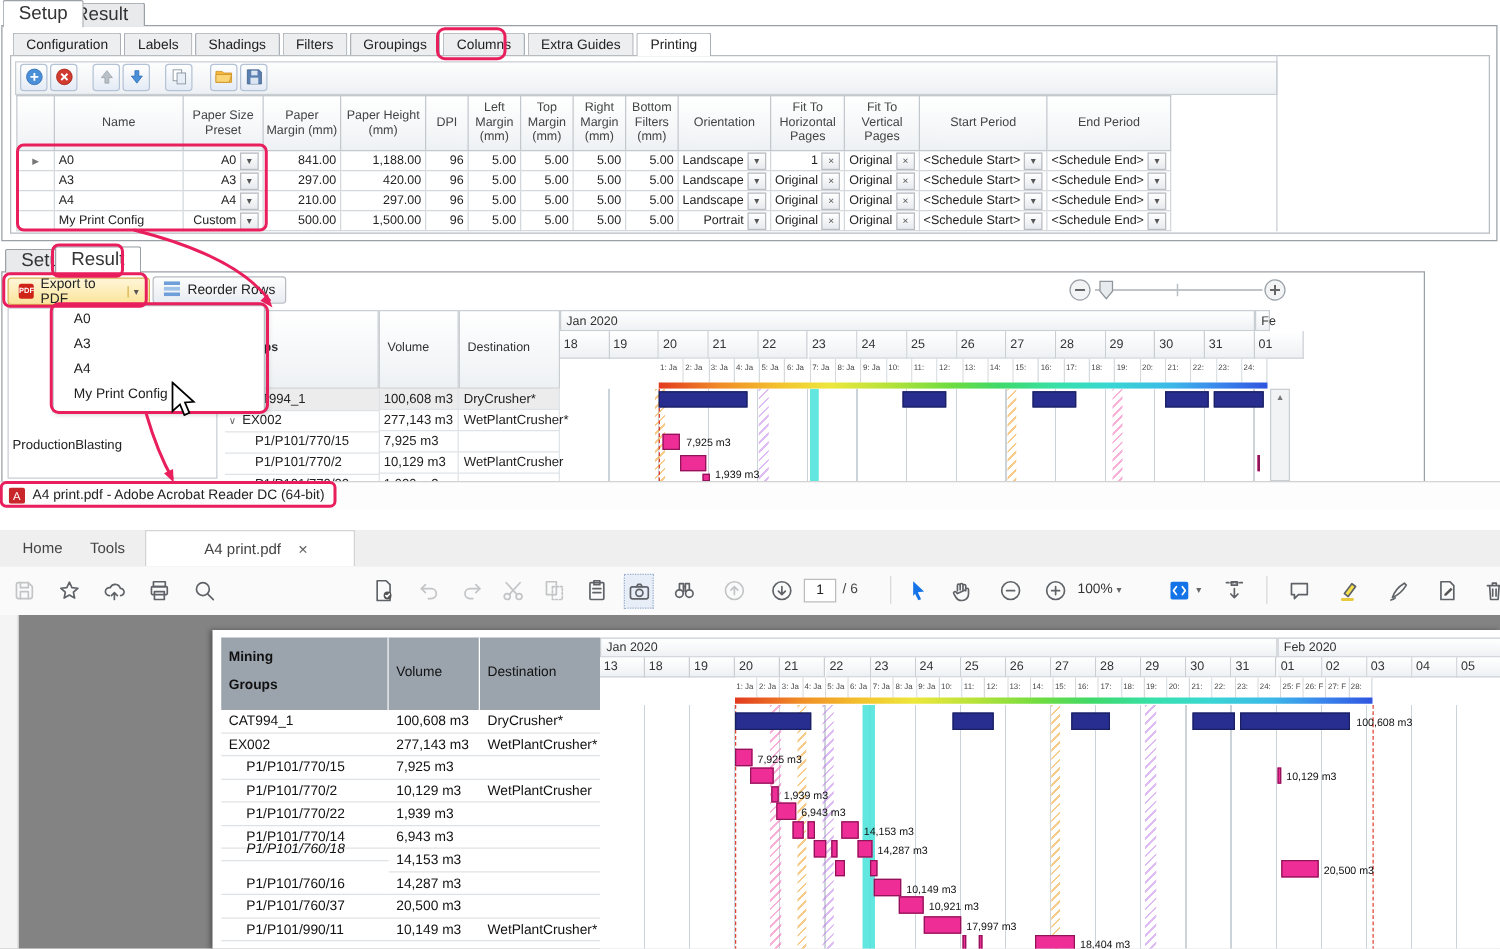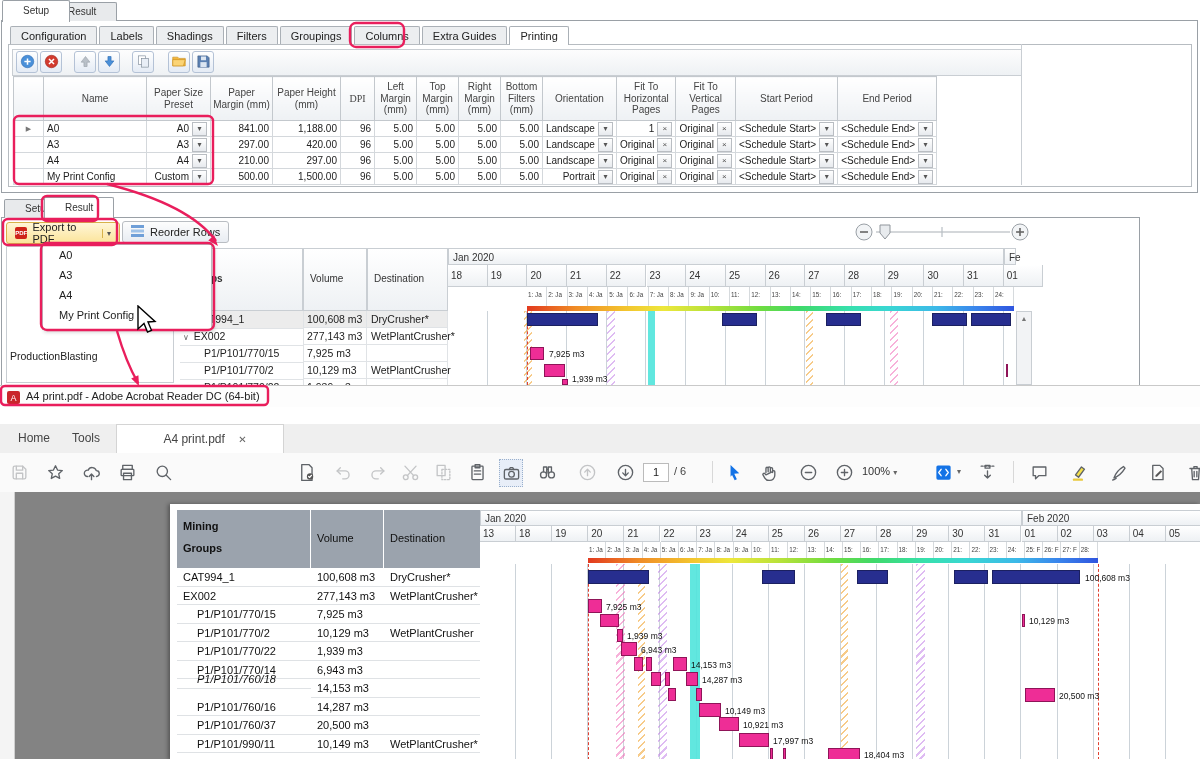--- a/index.html
+++ b/index.html
@@ -3,21 +3,21 @@
 <meta charset="utf-8">
 <style>
   html,body{margin:0;padding:0;background:#fff;}
   #root{position:relative;width:1200px;height:759px;overflow:hidden;background:#fff;
         font-family:"Liberation Sans","DejaVu Sans",sans-serif;color:#222;}
   .abs{position:absolute;}
   .nosel{user-select:none;}
 
   
   .panel{border:1px solid #9aa0a6;background:#fff;}
-  .tab{position:absolute;top:0;height:20px;padding:0 20px;line-height:20px;font-size:10px;
+  .tab{position:absolute;top:0;height:20px;padding:0 12px;line-height:20px;font-size:15px;
        border:1px solid #9aa0a6;border-bottom:none;background:#e8eaec;color:#333;border-radius:2px 2px 0 0;}
   .tab.active{background:#fff;z-index:2;height:21px;}
 
   
   .subtab{display:inline-block;height:18px;line-height:18px;padding:0 10px;font-size:11px;
           border:1px solid #aab0b6;border-bottom:none;background:#eceef0;margin-right:2px;border-radius:2px 2px 0 0;}
   .subtab.active{background:#fff;position:relative;z-index:2;}
   .tbtn{display:inline-block;width:20px;height:20px;border:1px solid #b4c2d6;border-radius:3px;
         background:linear-gradient(#ffffff,#e4ebf5);margin-right:2px;text-align:center;}
   .tbtn svg{margin-top:2px;}
@@ -129,21 +129,21 @@
             <col style="width: 94px;">
             <col style="width: 94px;">
           </colgroup>
           <thead>
             <tr>
               <th style="height: 41px;"></th>
               <th style="height: 41px;">Name</th>
               <th style="height: 41px;">Paper Size Preset</th>
               <th style="height: 41px;">Paper Margin (mm)</th>
               <th style="height: 41px;">Paper Height (mm)</th>
-              <th style="height: 41px; font-family: Liberation Serif, serif;">DPI</th>
+              <th style="height: 41px;">DPI</th>
               <th style="height: 41px;">Left Margin (mm)</th>
               <th style="height: 41px;">Top Margin (mm)</th>
               <th style="height: 41px;">Right Margin (mm)</th>
               <th style="height: 41px;">Bottom Filters (mm)</th>
               <th style="height: 41px;">Orientation</th>
               <th style="height: 41px;">Fit To Horizontal Pages</th>
               <th style="height: 41px;">Fit To Vertical Pages</th>
               <th style="height: 41px;">Start Period</th>
               <th style="height: 41px;">End Period</th>
             </tr>

